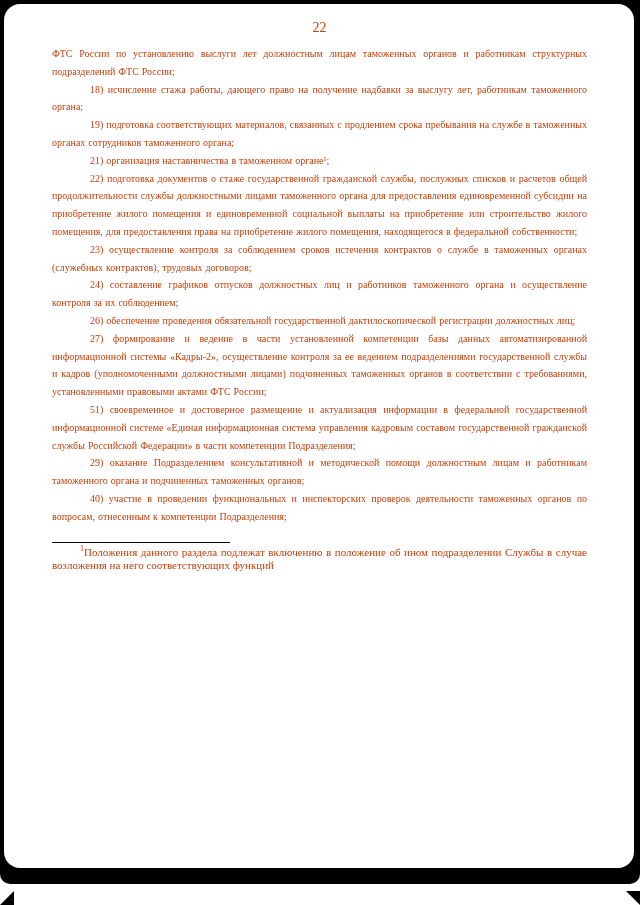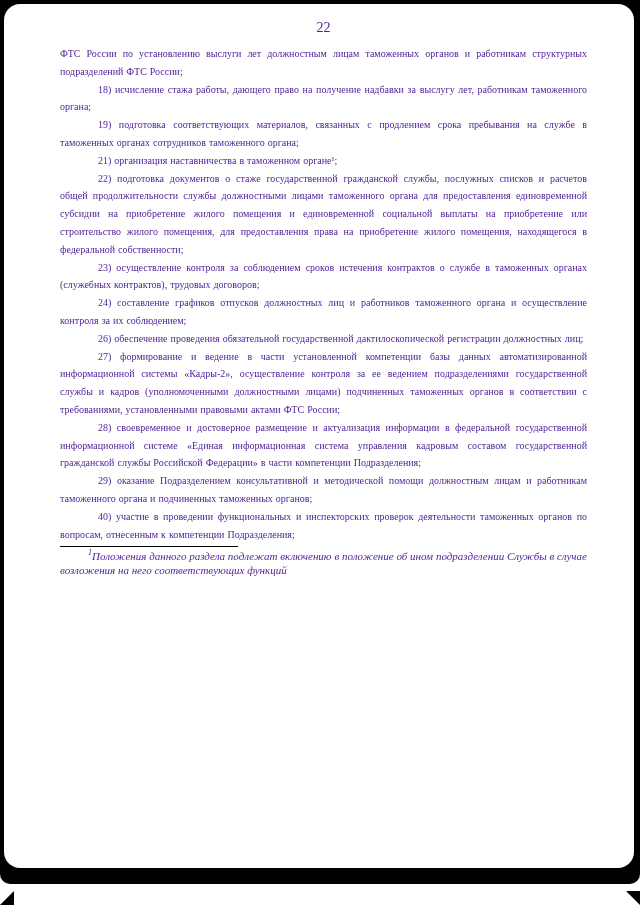--- a/index.html
+++ b/index.html
@@ -44,43 +44,42 @@
     border-width: 0 0 14px 14px;
     border-color: transparent transparent #000 transparent;
   }
   .corner-tick.br {
     right: 0; bottom: 0;
     border-width: 0 14px 14px 0;
     border-color: transparent #000 transparent transparent;
   }
   .page-content {
     position: absolute;
-    left: 56px;
+    left: 48px;
     right: 47px;
     top: 16px;
-    color: #4c1d95;
+    color: #c2410c;
   }
   .page-number {
     text-align: center;
     font-size: 14px;
     margin-bottom: 9px;
   }
   .body-text p {
     margin: 0;
     font-size: 10px;
     line-height: 17.8px;
     text-align: justify;
     word-spacing: 0.5px;
   }
   .body-text p.indent {
     text-indent: 38px;
   }
   .footnote-block {
-    margin-top: 3px;
-    font-style: italic;
+    margin-top: 16px;
   }
   .footnote-rule {
     width: 178px;
     border-top: 1.5px solid #000;
     margin: 0 0 3px 0;
   }
   .footnote-text {
     font-size: 11px;
     line-height: 13.5px;
     margin: 0;
@@ -105,21 +104,21 @@
         <div class="body-text">
           <p>ФТС России по установлению выслуги лет должностным лицам таможенных органов и работникам структурных подразделений ФТС России;</p>
           <p class="indent">18) исчисление стажа работы, дающего право на получение надбавки за выслугу лет, работникам таможенного органа;</p>
           <p class="indent">19) подготовка соответствующих материалов, связанных с продлением срока пребывания на службе в таможенных органах сотрудников таможенного органа;</p>
           <p class="indent">21) организация наставничества в таможенном органе¹;</p>
           <p class="indent">22) подготовка документов о стаже государственной гражданской службы, послужных списков и расчетов общей продолжительности службы должностными лицами таможенного органа для предоставления единовременной субсидии на приобретение жилого помещения и единовременной социальной выплаты на приобретение или строительство жилого помещения, для предоставления права на приобретение жилого помещения, находящегося в федеральной собственности;</p>
           <p class="indent">23) осуществление контроля за соблюдением сроков истечения контрактов о службе в таможенных органах (служебных контрактов), трудовых договоров;</p>
           <p class="indent">24) составление графиков отпусков должностных лиц и работников таможенного органа и осуществление контроля за их соблюдением;</p>
           <p class="indent">26) обеспечение проведения обязательной государственной дактилоскопической регистрации должностных лиц;</p>
           <p class="indent">27) формирование и ведение в части установленной компетенции базы данных автоматизированной информационной системы «Кадры-2», осуществление контроля за ее ведением подразделениями государственной службы и кадров (уполномоченными должностными лицами) подчиненных таможенных органов в соответствии с требованиями, установленными правовыми актами ФТС России;</p>
-          <p class="indent">28) своевременное и достоверное размещение и актуализация информации в федеральной государственной информационной системе «Единая информационная система управления кадровым составом государственной гражданской службы Российской Федерации» в части компетенции Подразделения;</p>
+          <p class="indent">51) своевременное и достоверное размещение и актуализация информации в федеральной государственной информационной системе «Единая информационная система управления кадровым составом государственной гражданской службы Российской Федерации» в части компетенции Подразделения;</p>
           <p class="indent">29) оказание Подразделением консультативной и методической помощи должностным лицам и работникам таможенного органа и подчиненных таможенных органов;</p>
           <p class="indent">40) участие в проведении функциональных и инспекторских проверок деятельности таможенных органов по вопросам, отнесенным к компетенции Подразделения;</p>
         </div>
 
         <div class="footnote-block">
           <div class="footnote-rule"></div>
           <p class="footnote-text"><sup>1</sup><span>Положения данного раздела подлежат включению в положение об ином подразделении Службы в случае возложения на него соответствующих функций</span></p>
         </div>
 
       </div>

